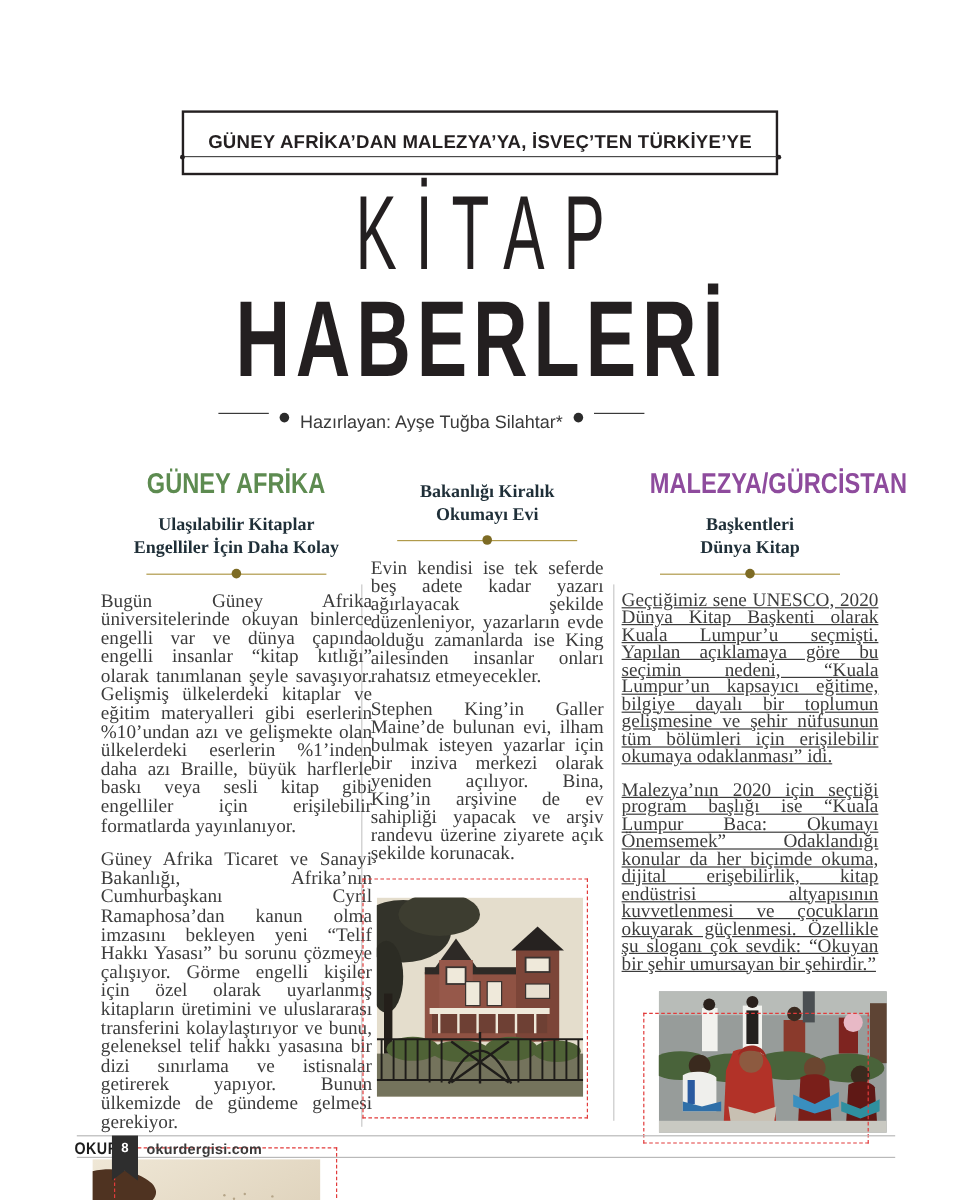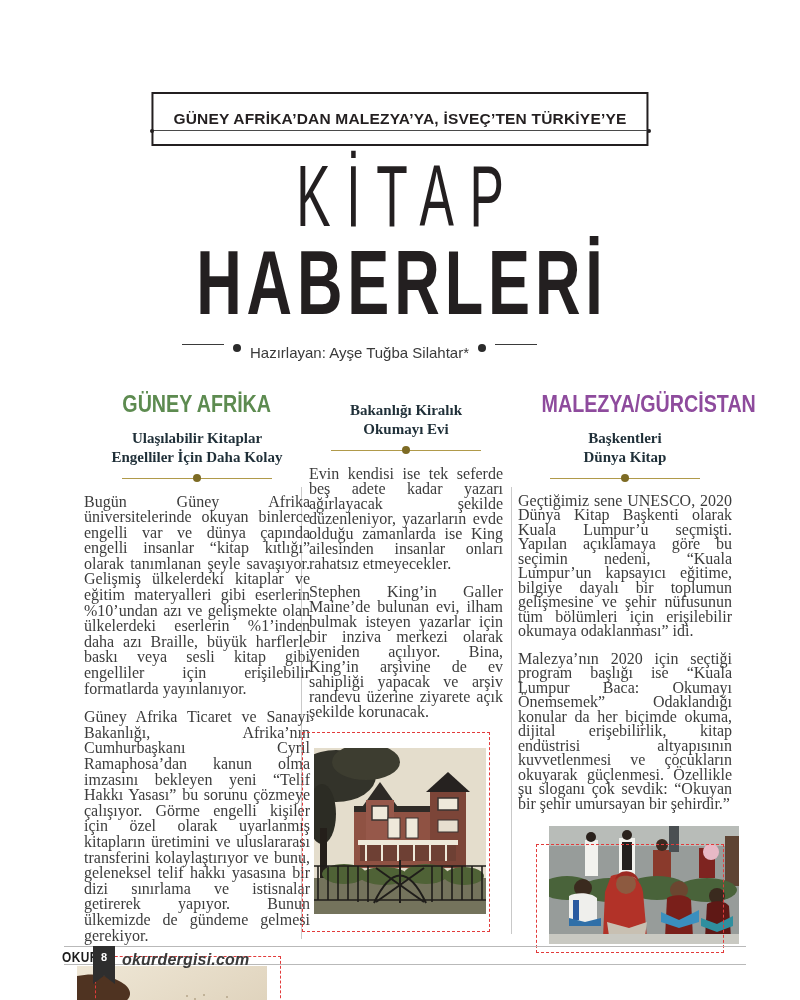--- a/index.html
+++ b/index.html
@@ -47,21 +47,21 @@
   .col-sub{font-family:"Liberation Serif",serif;font-weight:bold;font-size:15px;line-height:1.25;
            text-align:center;color:#1f2f38;margin-top:11px;}
   .divider{position:relative;width:150px;height:1px;background:#b09a4a;margin:11px auto 15px;}
   .divider::after{content:'';position:absolute;left:50%;top:-3.5px;width:8px;height:8px;border-radius:50%;
                   background:#7d6b24;transform:translateX(-50%);}
 
   .body-text p{font-family:"Liberation Serif",serif;font-size:16px;color:#3c3c3c;
                text-align:justify;margin:0 0 13px 0;}
   .col1 .body-text p{line-height:15.6px;}
   .col2 .body-text p{line-height:15.0px;}
-  .col3 .body-text p{line-height:14.5px;}
+  .col3 .body-text p{line-height:14.5px;text-decoration:underline;}
 
   
   .img-wrap{position:relative;}
   .photo{position:absolute;display:block;}
   .redbox{position:absolute;border:1px dashed #e23b3b;}
 
   .wrap-braille{height:130px;margin-top:4px;}
   .wrap-braille .photo{left:-7px;top:10px;width:190px;height:105px;}
   .wrap-braille .redbox{left:11px;top:0;width:184px;height:104px;}
 
@@ -75,21 +75,21 @@
 
   
   .f-rule{position:absolute;left:64px;width:682px;height:1px;background:#b9b9b9;}
   .f-rule-top{top:946px;} .f-rule-bot{top:964px;}
   .f-okur{position:absolute;left:62px;top:949px;font-size:14px;font-weight:bold;letter-spacing:.5px;
           transform:scaleX(.85);transform-origin:left;color:#1c1c1c;}
   .f-ribbon{position:absolute;left:93px;top:946px;width:22px;height:38px;background:#2e2e2e;
             clip-path:polygon(0 0,100% 0,100% 100%,50% 78%,0 100%);
             display:flex;justify-content:center;}
   .f-ribbon span{color:#ffffff;font-size:11px;font-weight:bold;margin-top:5px;}
-  .f-site{position:absolute;left:122px;top:951px;font-size:16px;font-weight:bold;color:#3a3a3a;letter-spacing:.2px;font-style:italic;}
+  .f-site{position:absolute;left:122px;top:951px;font-size:12px;font-weight:bold;color:#3a3a3a;letter-spacing:.2px;}
 </style>
 </head>
 <body>
 
 <div class="banner">
   <span>GÜNEY AFRİKA’DAN MALEZYA’YA, İSVEÇ’TEN TÜRKİYE’YE</span>
 </div>
 <div class="banner-rule"></div>
 
 <div class="title-row title1">

